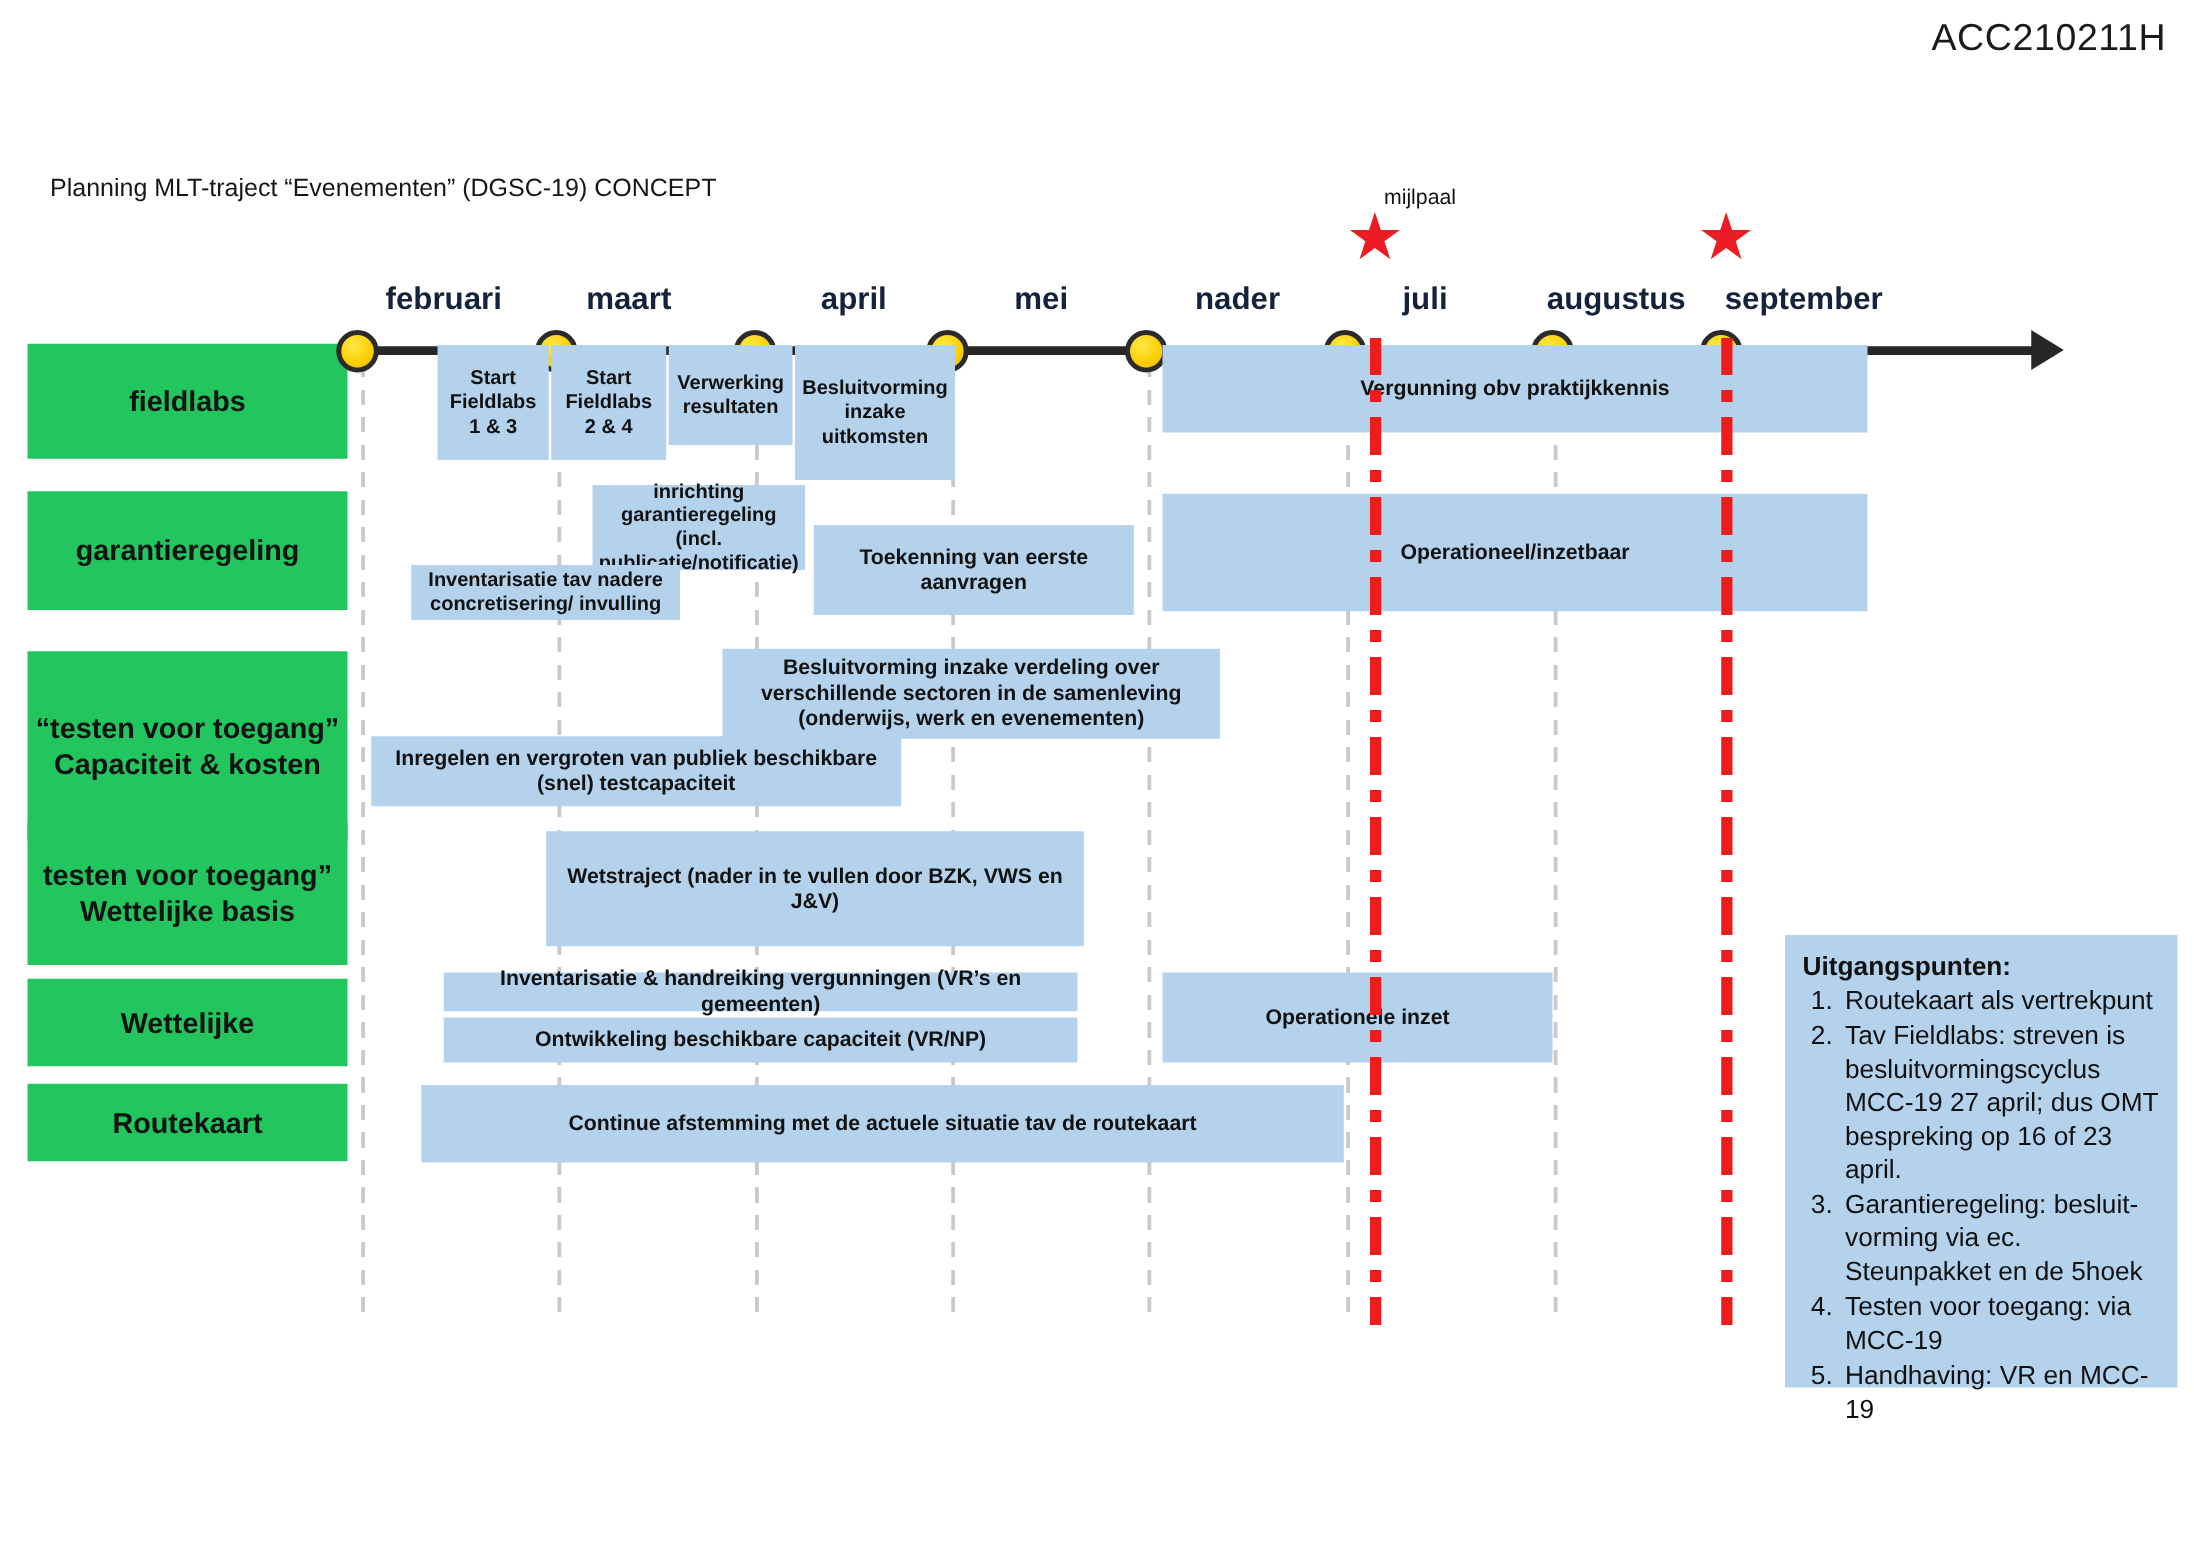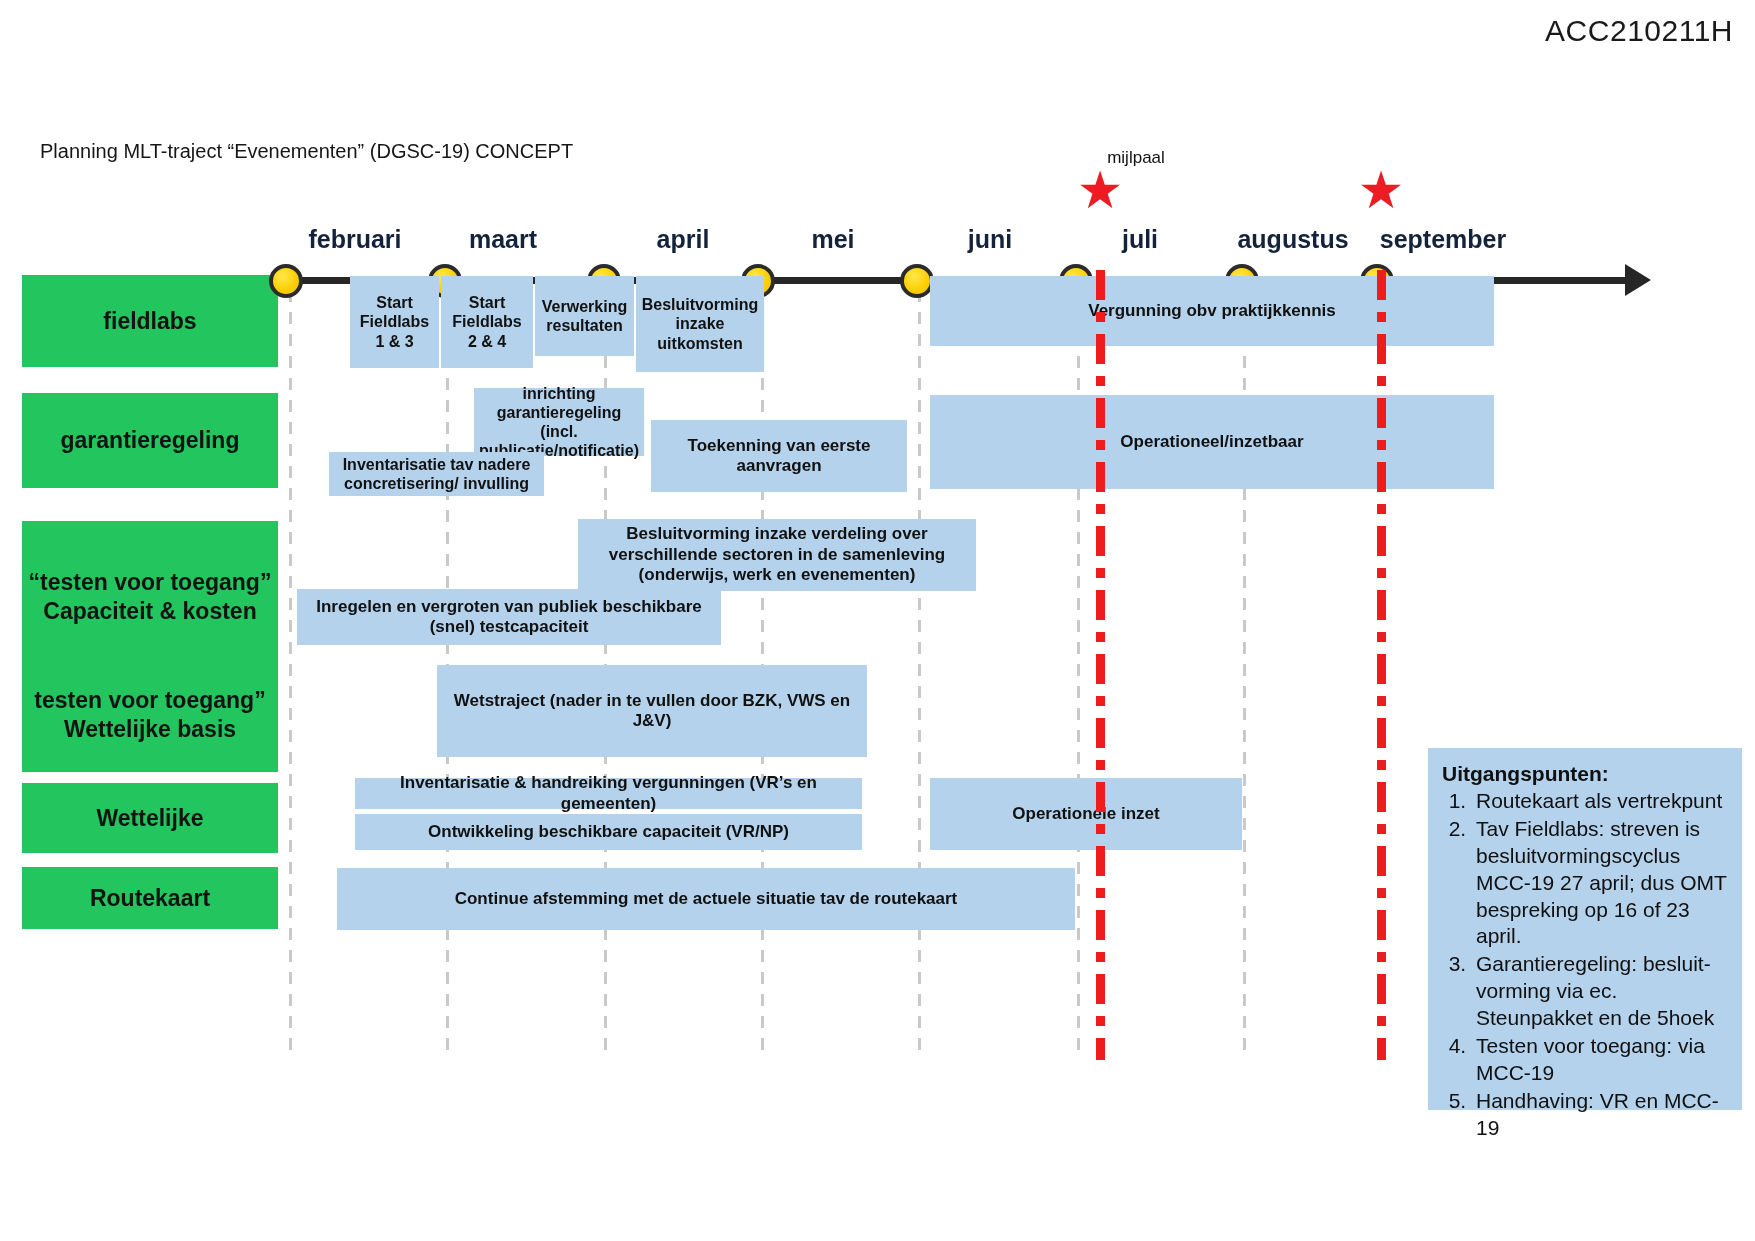--- a/index.html
+++ b/index.html
@@ -211,21 +211,21 @@
       <div class="lane-label" style="top: 521px; height: 152px;">“testen voor toegang”<br>Capaciteit &amp; kosten</div>
       <div class="lane-label" style="top: 658px; height: 114px;">testen voor toegang”<br>Wettelijke basis</div>
       <div class="lane-label" style="top: 783px; height: 70px;">Wettelijke</div>
       <div class="lane-label" style="top: 867px; height: 62px;">Routekaart</div>
     </div>
 
   <div id="bars">
       <div class="bar small" style="left: 350px; top: 276px; width: 89px; height: 92px;">Start Fieldlabs 1 &amp; 3</div>
       <div class="bar small" style="left: 441px; top: 276px; width: 92px; height: 92px;">Start Fieldlabs 2 &amp; 4</div>
       <div class="bar small" style="left: 535px; top: 276px; width: 99px; height: 80px;">Verwerking resultaten</div>
-      <div class="bar small" style="left: 636px; top: 276px; width: 128px; height: 96px;">Besluitvorming inzake uitkomsten</div>
+      <div class="bar small" style="left: 636px; top: 276px; width: 128px; height: 108px;">Besluitvorming inzake uitkomsten</div>
       <div class="bar" style="left: 930px; top: 276px; width: 564px; height: 70px;">Vergunning obv praktijkkennis</div>
       <div class="bar small" style="left: 474px; top: 388px; width: 170px; height: 68px;">inrichting garantieregeling (incl. publicatie/notificatie)</div>
       <div class="bar" style="left: 651px; top: 420px; width: 256px; height: 72px;">Toekenning van eerste aanvragen</div>
       <div class="bar small" style="left: 305px; top: 452px; width: 215px; height: 44px; margin-left: 24px;">Inventarisatie tav nadere concretisering/ invulling</div>
       <div class="bar" style="left: 930px; top: 395px; width: 564px; height: 94px;">Operationeel/inzetbaar</div>
       <div class="bar" style="left: 578px; top: 519px; width: 398px; height: 72px;">Besluitvorming inzake verdeling over verschillende sectoren in de samenleving (onderwijs, werk en evenementen)</div>
       <div class="bar" style="left: 297px; top: 589px; width: 424px; height: 56px;">Inregelen en vergroten van publiek beschikbare (snel) testcapaciteit</div>
       <div class="bar" style="left: 437px; top: 665px; width: 430px; height: 92px;">Wetstraject (nader in te vullen door BZK, VWS en J&amp;V)</div>
       <div class="bar" style="left: 355px; top: 778px; width: 507px; height: 31px;">Inventarisatie &amp; handreiking vergunningen (VR’s en gemeenten)</div>
       <div class="bar" style="left: 355px; top: 814px; width: 507px; height: 36px;">Ontwikkeling beschikbare capaciteit (VR/NP)</div>
@@ -243,21 +243,21 @@
       <div class="node" style="left: 917px;"></div>
       <div class="node" style="left: 1076px;"></div>
       <div class="node" style="left: 1242px;"></div>
       <div class="node" style="left: 1377px;"></div>
     </div>
   <div id="months">
       <div class="month-label" style="left: 355px;">februari</div>
       <div class="month-label" style="left: 503px;">maart</div>
       <div class="month-label" style="left: 683px;">april</div>
       <div class="month-label" style="left: 833px;">mei</div>
-      <div class="month-label" style="left: 990px;">juni</div>
+      <div class="month-label" style="left: 990px;">nader</div>
       <div class="month-label" style="left: 1140px;">juli</div>
       <div class="month-label" style="left: 1293px;">augustus</div>
       <div class="month-label" style="left: 1443px;">september</div>
     </div>
 
   <div id="milestones">
       <div class="milestone" style="left: 1100px;"></div>
       <div class="star" style="left: 1100px; top: 170px;">★</div>
       <div class="milestone-caption" style="left: 1136px; top: 148px;">mijlpaal</div>
       <div class="milestone" style="left: 1381px;"></div>

